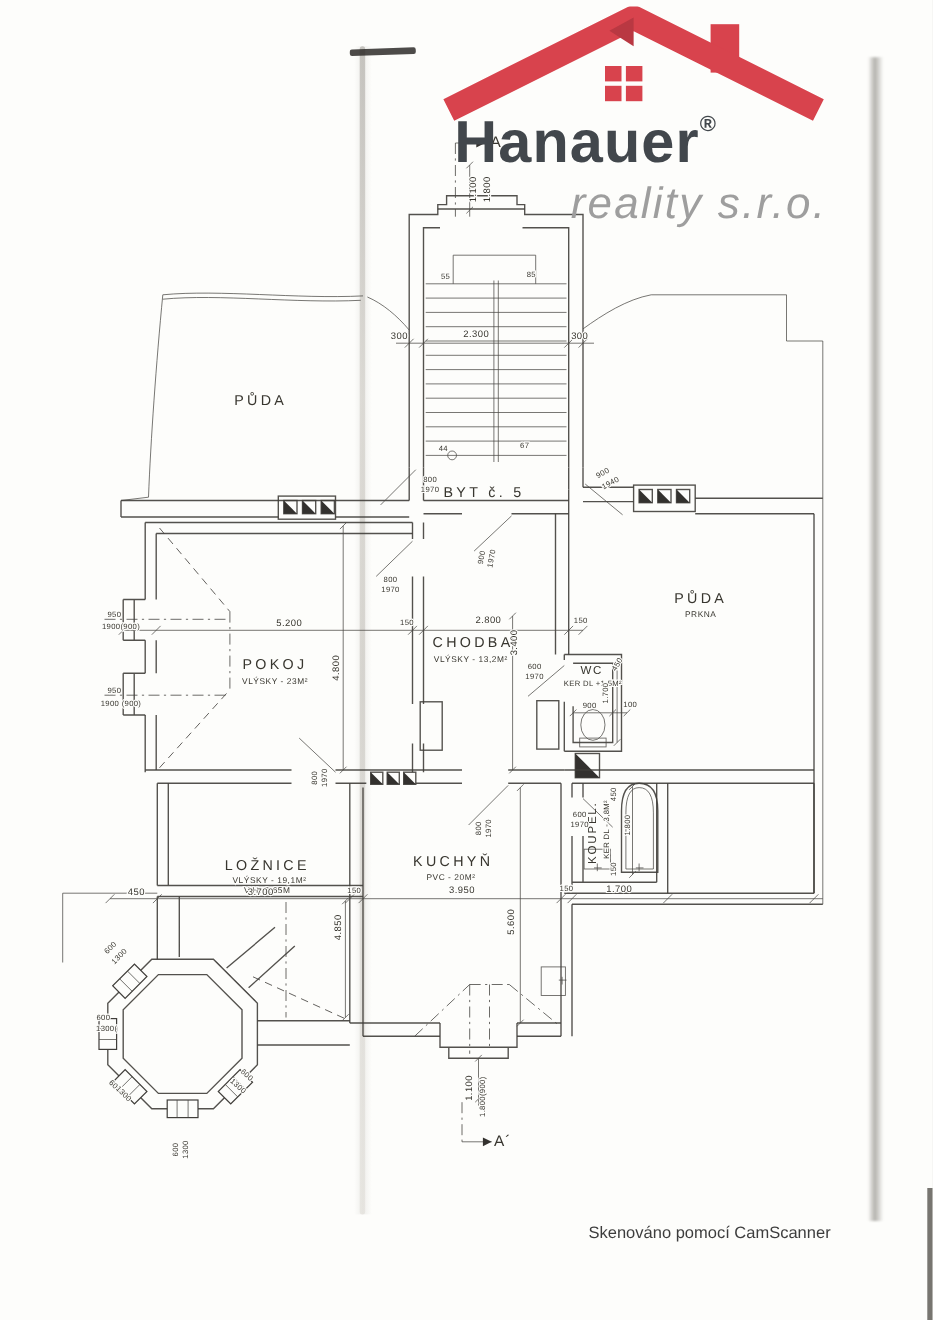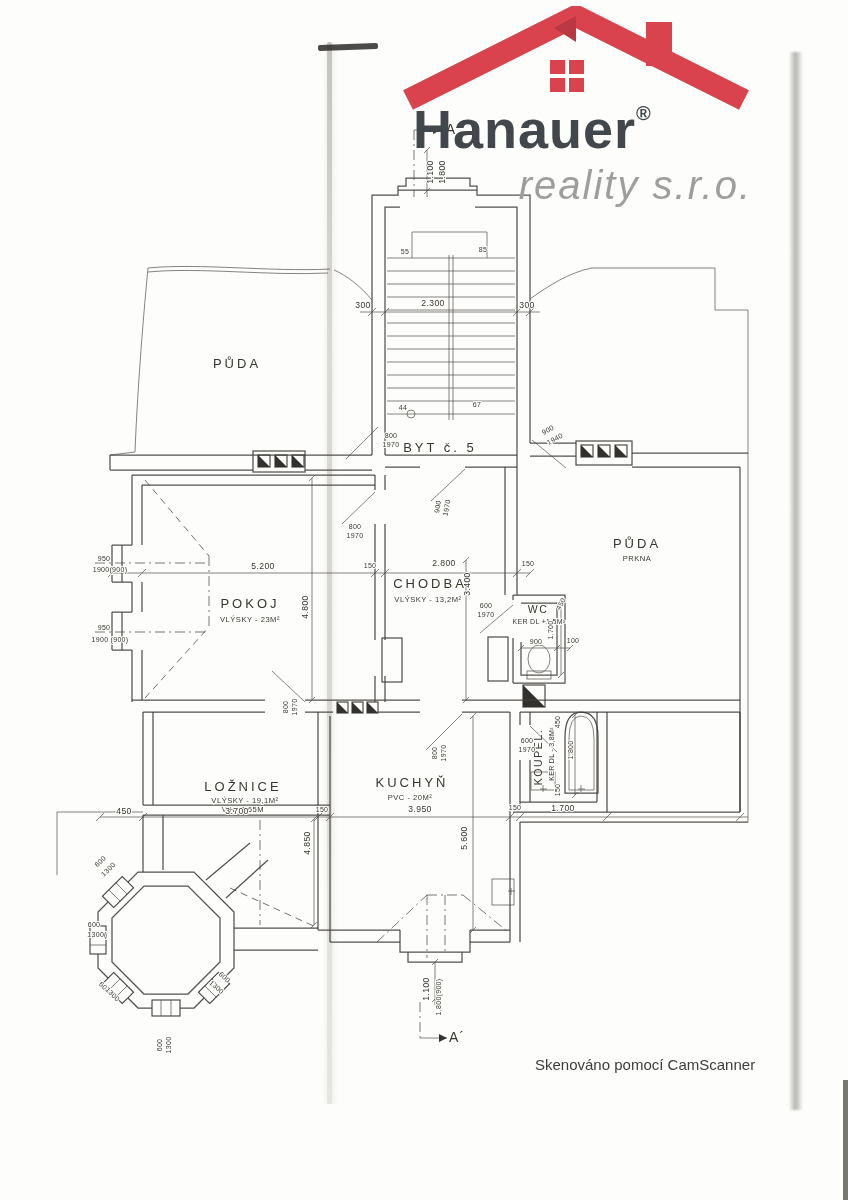--- a/index.html
+++ b/index.html
@@ -35,21 +35,21 @@
   .fillhatch{fill:#33312e;stroke:none;}
   .wm{fill:#fdfdfb;stroke:#403e3a;stroke-width:1.1;}
   .ann{fill:#38362f;text-anchor:middle;font-family:"Liberation Sans",sans-serif;
        paint-order:stroke;stroke:#fdfdfb;stroke-width:2px;}
   .room{font-size:13px;letter-spacing:3px;stroke-width:0;}
   .room-sm{font-size:10.5px;letter-spacing:1.6px;stroke-width:0;}
   .sub{font-size:7.6px;letter-spacing:.5px;}
   .dim{font-size:8.6px;letter-spacing:.4px;}
   .tiny{font-size:7px;letter-spacing:.3px;}
   .section{font-size:14px;letter-spacing:1px;stroke-width:0;}
-  #footer{position:absolute;left:535px;top:1056px;font-size:15px;color:#3d3d3d;}
+  #footer{position:absolute;left:535px;top:1112px;font-size:15px;color:#3d3d3d;}
 </style>
 </head>
 <body>
 
 <div id="page">
 
   <div class="crease-soft"></div>
   <div class="crease"></div>
   <div class="crease-tick"></div>
   <div class="right-shadow"></div>

